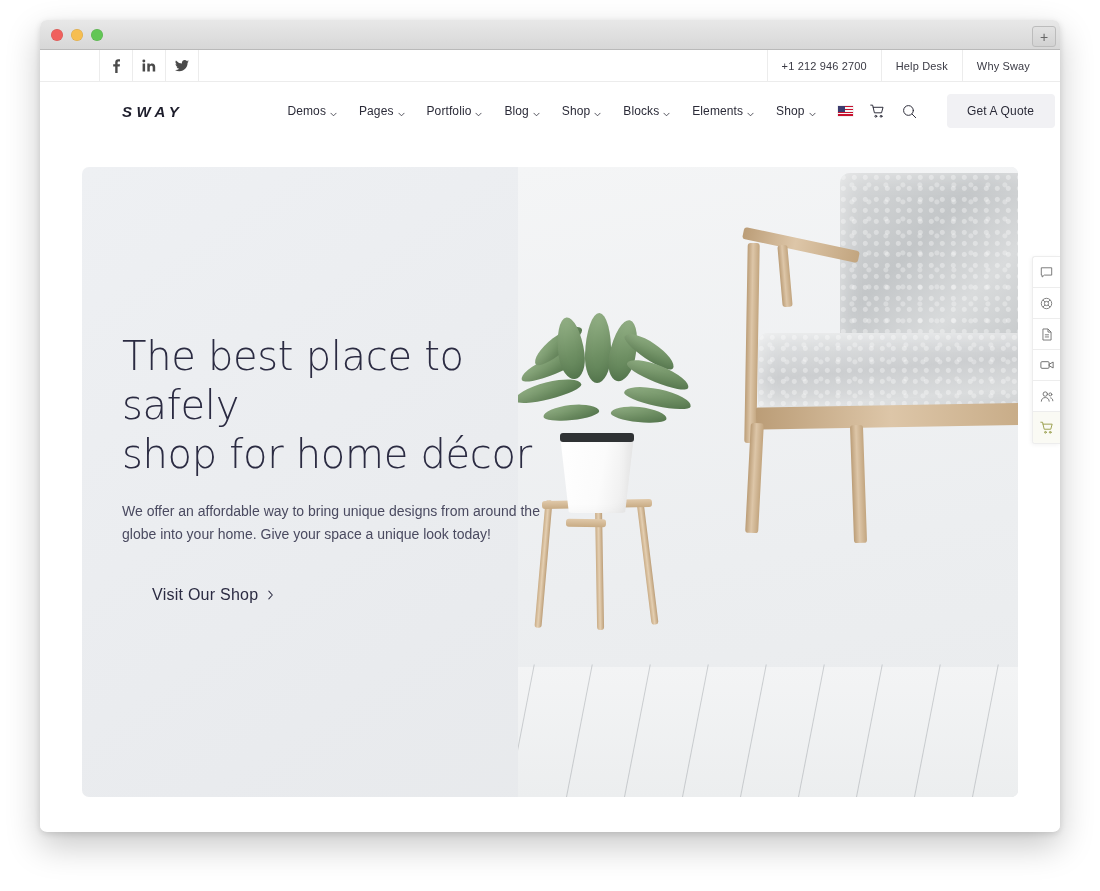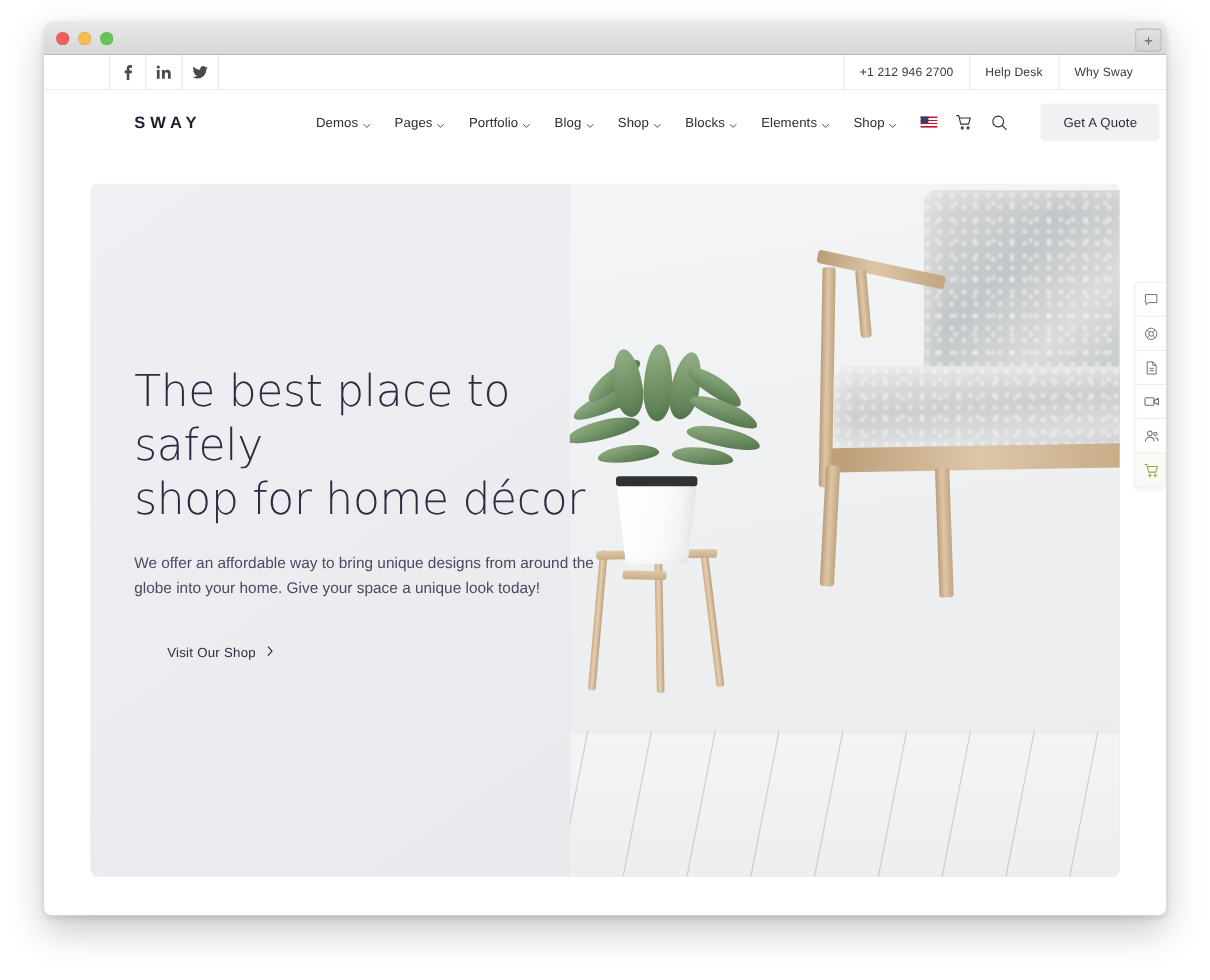--- a/index.html
+++ b/index.html
@@ -104,20 +104,21 @@
     height: 58px;
     display: flex; align-items: center;
     background: #fff;
   }
   .logo {
     margin-left: 82px;
     font-size: 15px;
     font-weight: 700;
     letter-spacing: 4.6px;
     color: #1d1d2b;
+    font-style: italic;
   }
   .menu {
     display: flex; align-items: center;
     margin-left: 104px;
     gap: 22px;
   }
   .menu-item {
     display: flex; align-items: center; gap: 4px;
     font-size: 12px; color: #2b2b38;
     letter-spacing: .1px;
@@ -188,21 +189,21 @@
     background: #2b2b42;
     border-radius: 4px;
     display: flex; align-items: center; justify-content: center;
     gap: 9px;
     font-size: 12px; font-weight: 700; color: #ffffff;
     letter-spacing: .25px;
   }
   .btn-link {
     margin-left: 30px;
     display: flex; align-items: center; gap: 9px;
-    font-size: 12px; color: #2b2b42;
+    font-size: 16px; color: #2b2b42;
     letter-spacing: .25px;
   }
 
   
   .photo {
     position: absolute;
     right: 0; top: 0;
     width: 500px; height: 630px;
     overflow: hidden;
   }

